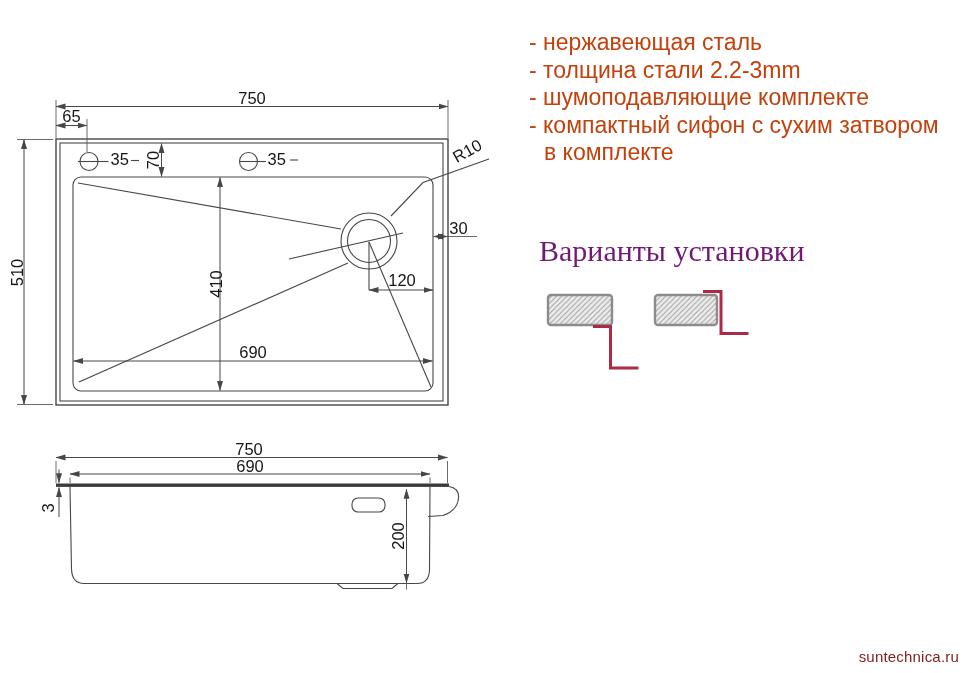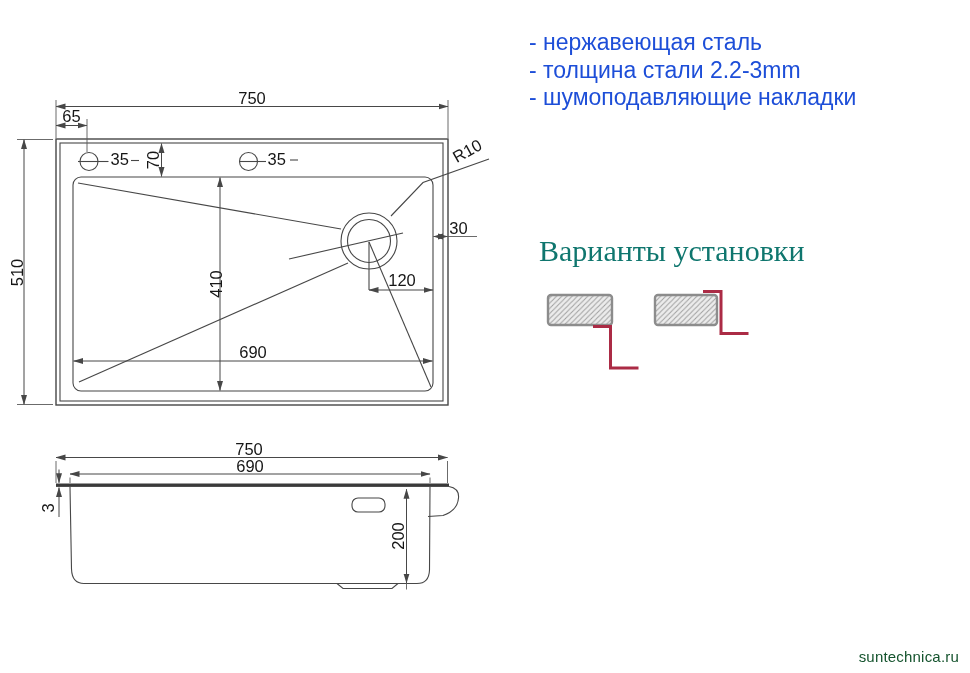--- a/index.html
+++ b/index.html
@@ -14,31 +14,31 @@
   .ext {stroke:#5a5a5a;stroke-width:0.9;fill:none;}
   .dim {stroke:#474747;stroke-width:1;fill:none;
         marker-start:url(#arr);marker-end:url(#arr);}
   .dimend{stroke:#474747;stroke-width:1;fill:none;marker-end:url(#arr);}
   .lbl {font-family:"Liberation Sans",sans-serif;font-size:16.5px;fill:#161616;}
   .red {stroke:#ab2b45;stroke-width:3;fill:none;}
   .hrect{fill:url(#hatch);stroke:#8c8c8c;stroke-width:2.4;}
   .rim {fill:#3a3a3a;stroke:none;}
 
   
-  .features{position:absolute;left:529px;top:29px;width:441px;color:#1d4ed8;
+  .features{position:absolute;left:529px;top:29px;width:441px;color:#c2410c;
             font-size:23px;line-height:27.6px;}
   .features ul{margin:0;padding:0;list-style:none;}
   .feature-item{padding-left:15px;text-indent:-15px;white-space:pre-line;}
 
   .install-heading{position:absolute;left:539px;top:234px;margin:0;
     font-family:"Liberation Serif",serif;font-weight:normal;
-    font-size:30px;color:#0f766e;}
+    font-size:30px;color:#701a75;}
 
   .watermark{position:absolute;right:11px;top:648px;font-size:15px;
-    color:#14532d;letter-spacing:.2px;}
+    color:#7f1d1d;letter-spacing:.2px;}
 </style>
 </head>
 <body>
 
 <div class="canvas">
 
   <svg width="970" height="673" viewBox="0 0 970 673">
     <defs>
       <marker id="arr" viewBox="0 0 10 8" refX="9.5" refY="4" markerWidth="10" markerHeight="8" orient="auto-start-reverse">
         <path d="M0,1 L10,4 L0,7 Z" fill="#474747"></path>
@@ -137,20 +137,22 @@
       <path d="M593,326.5 L610.5,326.5 L610.5,368 L638.5,368" class="red"></path>
       <rect x="655" y="295" width="62" height="30" rx="3" class="hrect"></rect>
       <path d="M703,291.5 L721,291.5 L721,333.5 L748.5,333.5" class="red"></path>
     </g>
   </svg>
 
   <div class="features">
     <ul>
         <li class="feature-item">- нержавеющая сталь</li>
         <li class="feature-item">- толщина стали 2.2-3mm</li>
-        <li class="feature-item">- шумоподавляющие накладки</li>
+        <li class="feature-item">- шумоподавляющие комплекте</li>
+        <li class="feature-item">- компактный сифон с сухим затвором
+в комплекте</li>
       </ul>
   </div>
 
   <h2 class="install-heading">Варианты установки</h2>
 
   <div class="watermark">suntechnica.ru</div>
 </div>
 
 </body></html>

